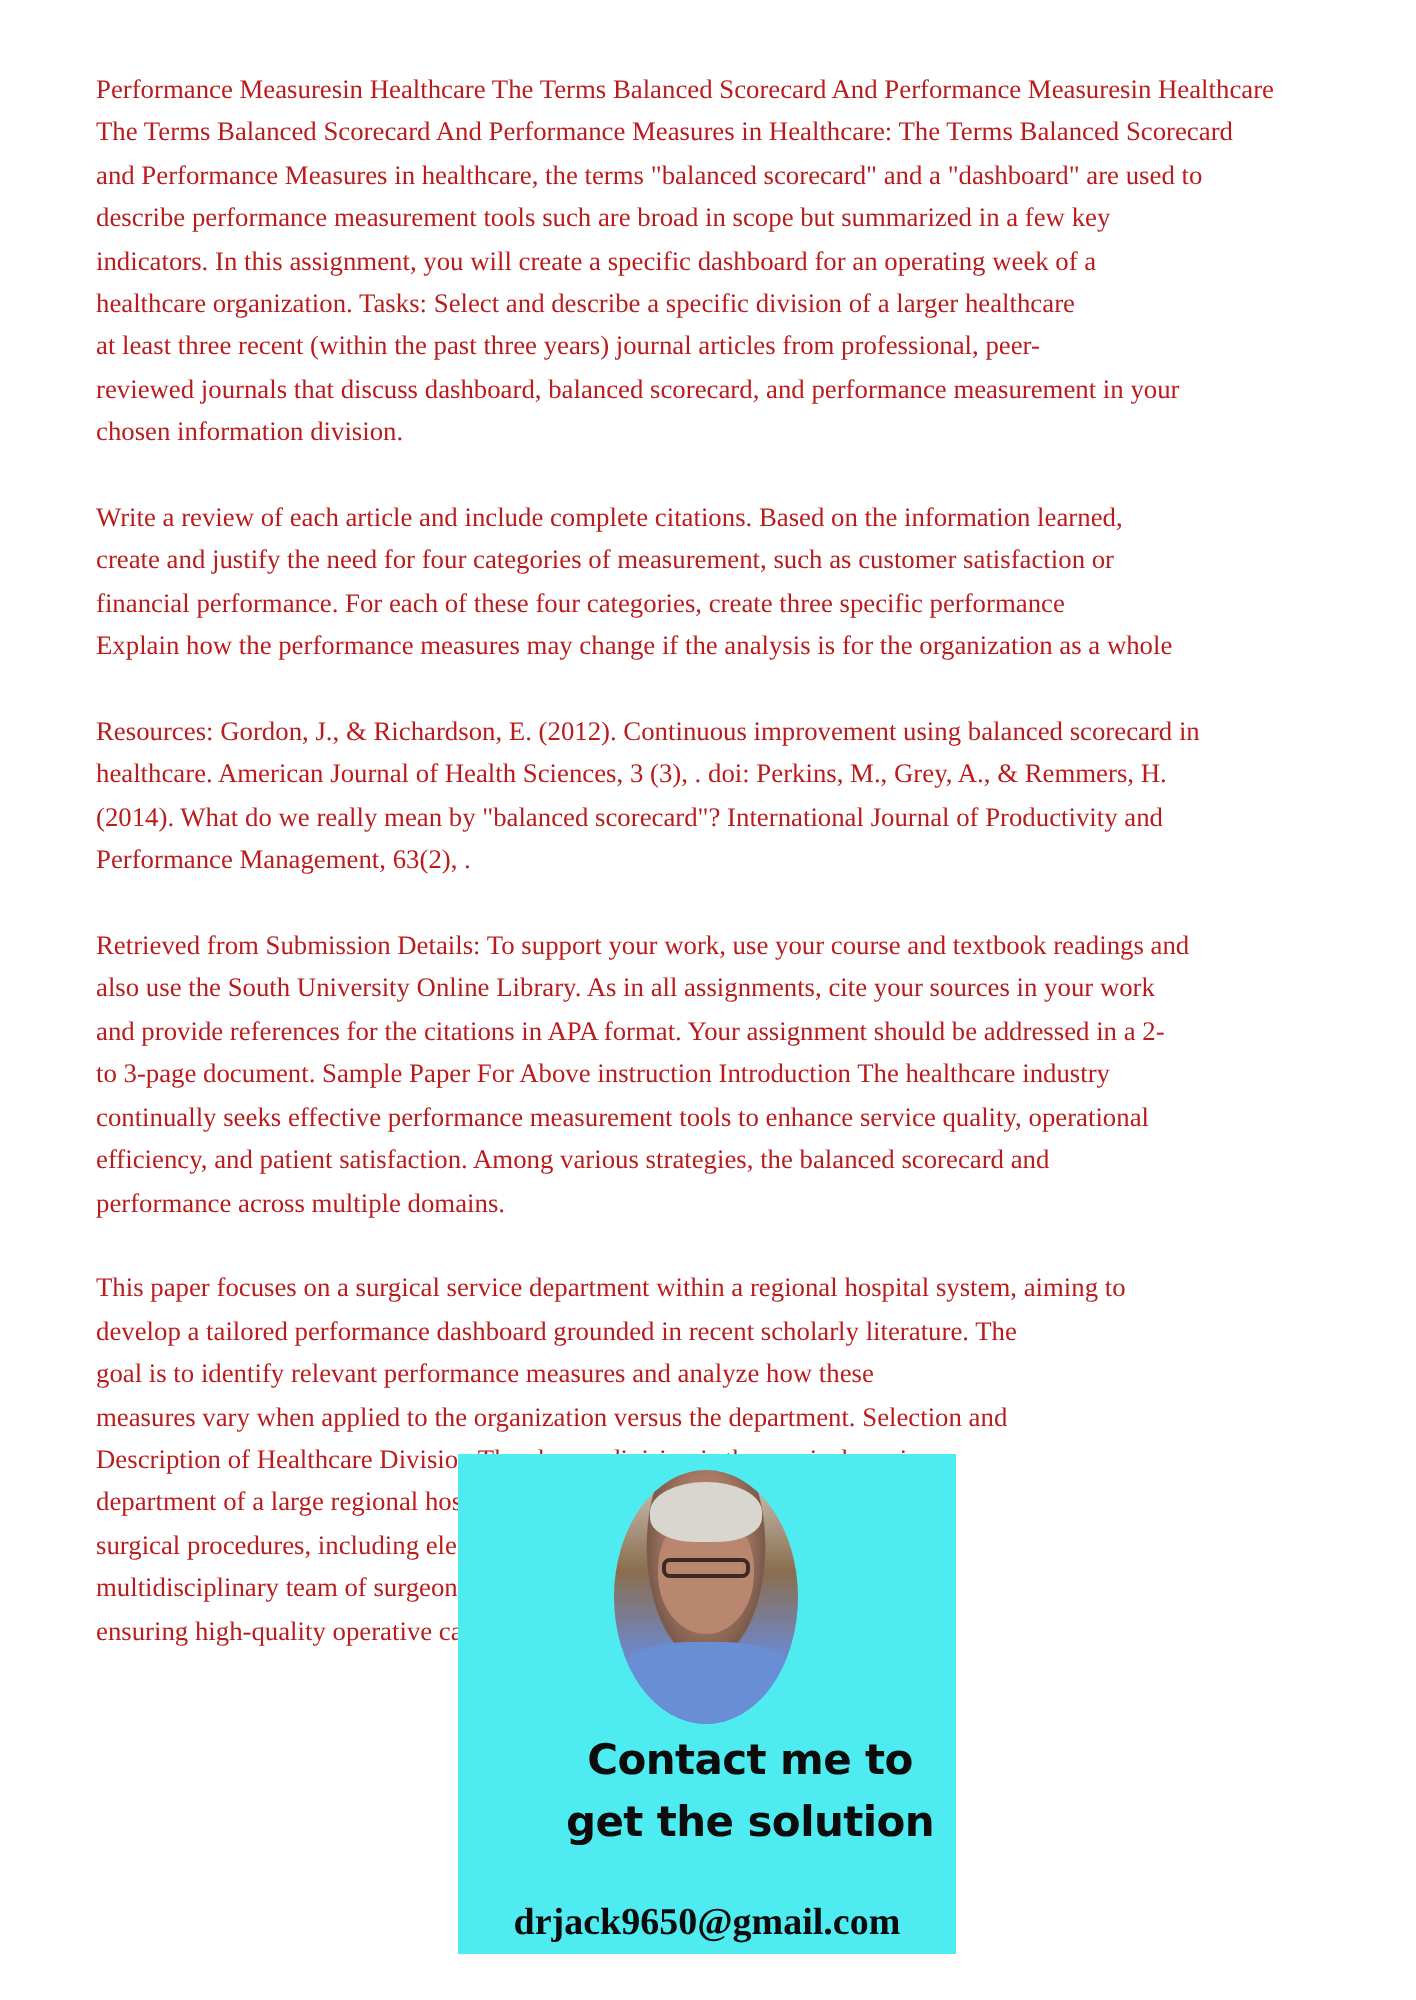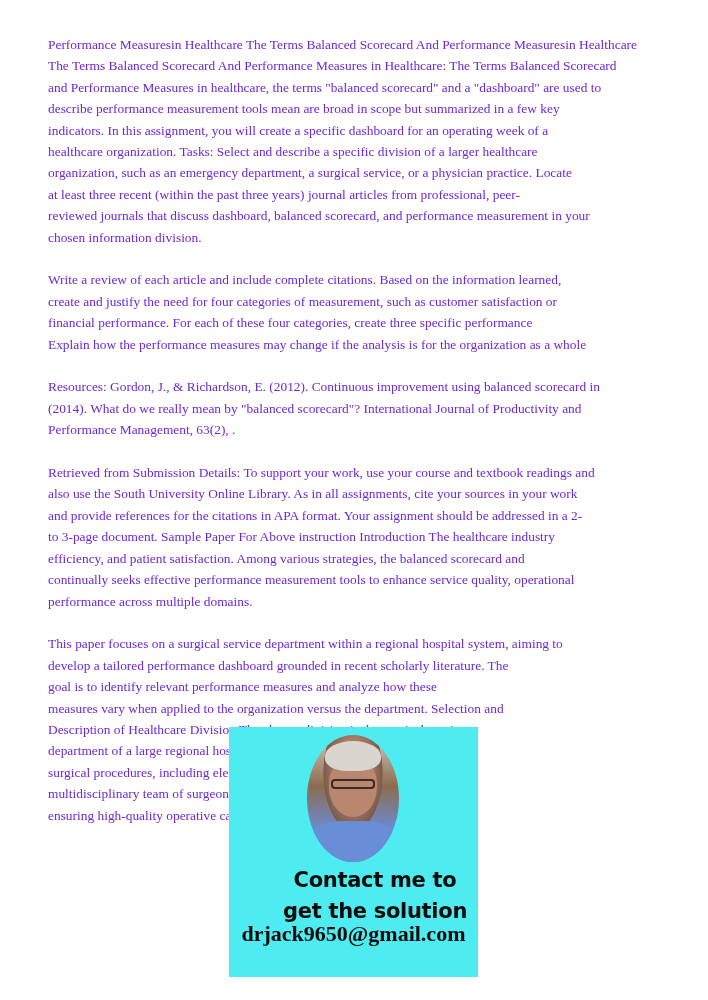--- a/index.html
+++ b/index.html
@@ -1,20 +1,20 @@
 <!DOCTYPE html>
 <html><head>
 <meta charset="utf-8">
 <style>
   html, body { margin: 0; padding: 0; background: #ffffff; }
   body { width: 708px; height: 1000px; position: relative; overflow: hidden; }
   .page {
     position: absolute; left: 48px; top: 34px; width: 640px;
     font-family: "Liberation Serif", "DejaVu Serif", serif;
-    font-size: 13.4px; line-height: 21.4px; color: #6d28d9;
+    font-size: 13.4px; line-height: 21.4px; color: #b91c1c;
   }
   .para { margin: 0 0 21.4px 0; }
   .line { display: block; white-space: nowrap; }
   .promo {
     position: absolute; left: 229px; top: 727px; width: 249px; height: 250px;
     background: #4eecf0;
   }
   .portrait {
     position: absolute; left: 78px; top: 8px; width: 92px; height: 127px;
     border-radius: 50%;
@@ -27,59 +27,59 @@
   .portrait .glasses { position:absolute; left:24px; top:44px; width:44px; height:10px; border:2px solid #3a2a22; border-radius:4px; box-sizing:border-box; }
   .portrait .shirt { position:absolute; left:0; top:86px; width:92px; height:45px; background:#6a8ed6; border-radius:40% 40% 0 0; }
   .promo-line1, .promo-line2 {
     position: absolute; left: 0; width: 292px; text-align: center;
     font-family: "DejaVu Sans", "Liberation Sans", sans-serif; font-weight: bold;
     font-size: 21px; color: #0c0c0c; letter-spacing: -0.3px;
   }
   .promo-line1 { top: 141px; }
   .promo-line2 { top: 172px; }
   .promo-email {
-    position: absolute; left: 0; top: 194px; width: 249px; text-align: center;
+    position: absolute; left: 0; top: 224px; width: 249px; text-align: center;
     font-family: "Liberation Serif", "DejaVu Serif", serif; font-weight: bold;
-    font-size: 22px; color: #0c0c0c;
+    font-size: 19px; color: #0c0c0c;
   }
 </style>
 </head>
 <body>
 
 <div class="page">
   <div class="para">
     <span class="line">Performance Measuresin Healthcare The Terms Balanced Scorecard And Performance Measuresin Healthcare</span>
     <span class="line">The Terms Balanced Scorecard And Performance Measures in Healthcare: The Terms Balanced Scorecard</span>
     <span class="line">and Performance Measures in healthcare, the terms "balanced scorecard" and a "dashboard" are used to</span>
-    <span class="line">describe performance measurement tools mean are broad in scope but summarized in a few key</span>
+    <span class="line">describe performance measurement tools such are broad in scope but summarized in a few key</span>
     <span class="line">indicators. In this assignment, you will create a specific dashboard for an operating week of a</span>
     <span class="line">healthcare organization. Tasks: Select and describe a specific division of a larger healthcare</span>
-    <span class="line">organization, such as an emergency department, a surgical service, or a physician practice. Locate</span>
     <span class="line">at least three recent (within the past three years) journal articles from professional, peer-</span>
     <span class="line">reviewed journals that discuss dashboard, balanced scorecard, and performance measurement in your</span>
     <span class="line">chosen information division.</span>
   </div>
   <div class="para">
     <span class="line">Write a review of each article and include complete citations. Based on the information learned,</span>
     <span class="line">create and justify the need for four categories of measurement, such as customer satisfaction or</span>
     <span class="line">financial performance. For each of these four categories, create three specific performance</span>
     <span class="line">Explain how the performance measures may change if the analysis is for the organization as a whole</span>
   </div>
   <div class="para">
     <span class="line">Resources: Gordon, J., &amp; Richardson, E. (2012). Continuous improvement using balanced scorecard in</span>
+    <span class="line">healthcare. American Journal of Health Sciences, 3 (3), . doi: Perkins, M., Grey, A., &amp; Remmers, H.</span>
     <span class="line">(2014). What do we really mean by "balanced scorecard"? International Journal of Productivity and</span>
     <span class="line">Performance Management, 63(2), .</span>
   </div>
   <div class="para">
     <span class="line">Retrieved from Submission Details: To support your work, use your course and textbook readings and</span>
     <span class="line">also use the South University Online Library. As in all assignments, cite your sources in your work</span>
     <span class="line">and provide references for the citations in APA format. Your assignment should be addressed in a 2-</span>
     <span class="line">to 3-page document. Sample Paper For Above instruction Introduction The healthcare industry</span>
+    <span class="line">continually seeks effective performance measurement tools to enhance service quality, operational</span>
     <span class="line">efficiency, and patient satisfaction. Among various strategies, the balanced scorecard and</span>
-    <span class="line">continually seeks effective performance measurement tools to enhance service quality, operational</span>
     <span class="line">performance across multiple domains.</span>
   </div>
   <div class="para">
     <span class="line">This paper focuses on a surgical service department within a regional hospital system, aiming to</span>
     <span class="line">develop a tailored performance dashboard grounded in recent scholarly literature. The</span>
     <span class="line">goal is to identify relevant performance measures and analyze how these</span>
     <span class="line">measures vary when applied to the organization versus the department. Selection and</span>
     <span class="line">Description of Healthcare Division The chosen division is the surgical service</span>
     <span class="line">department of a large regional hospital which handles outpatient and inpatient</span>
     <span class="line">surgical procedures, including elective and emergency cases with a</span>

